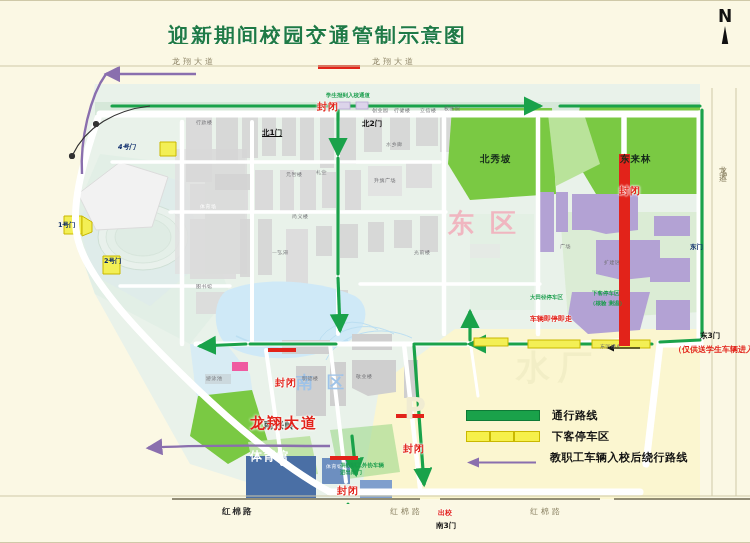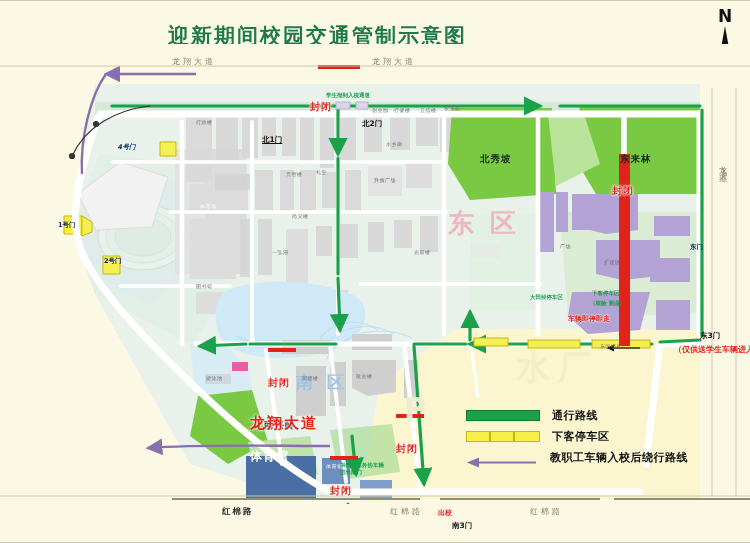--- a/index.html
+++ b/index.html
@@ -31,21 +31,21 @@
 
   
   .mt{position:absolute;white-space:nowrap;line-height:1;}
   .lbl-road{color:#8d8466;font-size:8px;letter-spacing:3px;}
   .lbl-road-b{color:#2b2b2b;font-size:8.5px;font-weight:bold;letter-spacing:2px;}
   .lbl-green{color:#14281a;font-size:9.5px;font-weight:bold;letter-spacing:1px;}
   .lbl-bldg{color:#6e6e72;font-size:5px;letter-spacing:0.5px;}
   .lbl-bldg-w{color:#ffffff;font-size:5px;letter-spacing:0.5px;}
   .lbl-gate{color:#0b2a6b;font-size:6.5px;font-weight:bold;}
   .lbl-closed{color:#e2231a;font-size:10px;font-weight:bold;letter-spacing:1px;
-      text-shadow:0 0 2px #fff,0 0 2px #fff,0 0 3px #fff;}
+      text-shadow:0 0 2px #fff,0 0 2px #fff,0 0 3px #fff;margin-left:7px;}
   .lbl-red-sm{color:#e2231a;font-size:7px;font-weight:bold;
       text-shadow:0 0 2px #fff,0 0 2px #fff;}
   .lbl-grn-sm{color:#179c4a;font-size:5.5px;font-weight:bold;line-height:7px;}
   .lbl-blk-sm{color:#111;font-size:7.5px;font-weight:bold;}
 
   .wm{position:absolute;white-space:nowrap;font-weight:bold;line-height:1;}
   .wm-pink{color:#f0b6c0;font-size:26px;letter-spacing:16px;}
   .wm-blue{color:#9fc3e8;font-size:17px;letter-spacing:14px;}
   .wm-white{color:#f2eec6;font-size:34px;letter-spacing:8px;}
   .wm-p{color:#f0ecd2;font-size:30px;font-weight:bold;}
@@ -334,42 +334,42 @@
 
     <div class="wm wm-pink" style="left:448px;top:166px;">东区</div>
     <div class="wm wm-blue" style="left:296px;top:330px;">南区</div>
     <div class="wm wm-white" style="left:516px;top:306px;">水厂</div>
     <div class="wm wm-p" style="left:404px;top:350px;">P</div>
 
     <div class="mt lbl-green" style="left:480px;top:110px;">北秀坡</div>
     <div class="mt lbl-green" style="left:620px;top:110px;">东来林</div>
     <div class="mt lbl-green" style="left:252px;top:376px;margin-left:12px;">南兴岭</div>
 
-    <div class="mt lbl-blk-sm" style="left:262px;top:92px;text-decoration:underline;">北1门</div>
+    <div class="mt lbl-blk-sm" style="left:262px;top:85px;text-decoration:underline;">北1门</div>
     <div class="mt lbl-blk-sm" style="left:362px;top:76px;">北2门</div>
     <div class="mt lbl-blk-sm" style="left:700px;top:288px;">东3门</div>
-    <div class="mt lbl-blk-sm" style="left:436px;top:478px;margin-left:16px;">南3门</div>
+    <div class="mt lbl-blk-sm" style="left:436px;top:478px;">南3门</div>
     <div class="mt lbl-gate" style="left:690px;top:200px;">东门</div>
     <div class="mt lbl-gate" style="left:104px;top:214px;">2号门</div>
     <div class="mt lbl-gate" style="left:118px;top:100px;font-style:italic;">4号门</div>
     <div class="mt lbl-gate" style="left:58px;top:178px;">1号门</div>
 
     <div class="mt lbl-closed" style="left:310px;top:58px;">封闭</div>
     <div class="mt lbl-closed" style="left:612px;top:142px;">封闭</div>
     <div class="mt lbl-closed" style="left:268px;top:334px;">封闭</div>
     <div class="mt lbl-closed" style="left:396px;top:400px;">封闭</div>
     <div class="mt lbl-closed" style="left:330px;top:442px;">封闭</div>
 
     <div class="mt" style="left:250px;top:372px;font-size:15px;font-weight:bold;color:#e2231a;letter-spacing:2px;text-shadow:0 0 3px #fff,0 0 3px #fff;">龙翔大道</div>
     <div class="mt" style="left:250px;top:406px;font-size:12px;font-weight:bold;color:#fff;letter-spacing:1px;">体育馆</div>
     <div class="mt lbl-red-sm" style="left:438px;top:466px;">出校</div>
     <div class="mt" style="left:674px;top:300px;font-size:8px;font-weight:bold;color:#e2231a;line-height:11px;text-align:center;">
       <span>（仅供送学生车辆进入）</span>
     </div>
-    <div class="mt lbl-red-sm" style="left:530px;top:272px;margin-left:38px;">车辆即停即走</div>
+    <div class="mt lbl-red-sm" style="left:530px;top:272px;">车辆即停即走</div>
     <div class="mt lbl-grn-sm" style="left:592px;top:246px;">下客停车区</div>
     <div class="mt lbl-grn-sm" style="left:590px;top:256px;">（核验 测温）</div>
     <div class="mt lbl-grn-sm" style="left:530px;top:250px;">大田径停车区</div>
     <div class="mt lbl-grn-sm" style="left:326px;top:48px;text-align:center;">
       <span>学生报到入校通道</span>
     </div>
     <div class="mt lbl-grn-sm" style="left:340px;top:418px;width:46px;white-space:normal;">供教职工外协车辆进出南门</div>
 
     <div class="mt lbl-bldg" style="left:196px;top:76px;">行政楼</div>
     <div class="mt lbl-bldg" style="left:372px;top:64px;">创业园</div>

